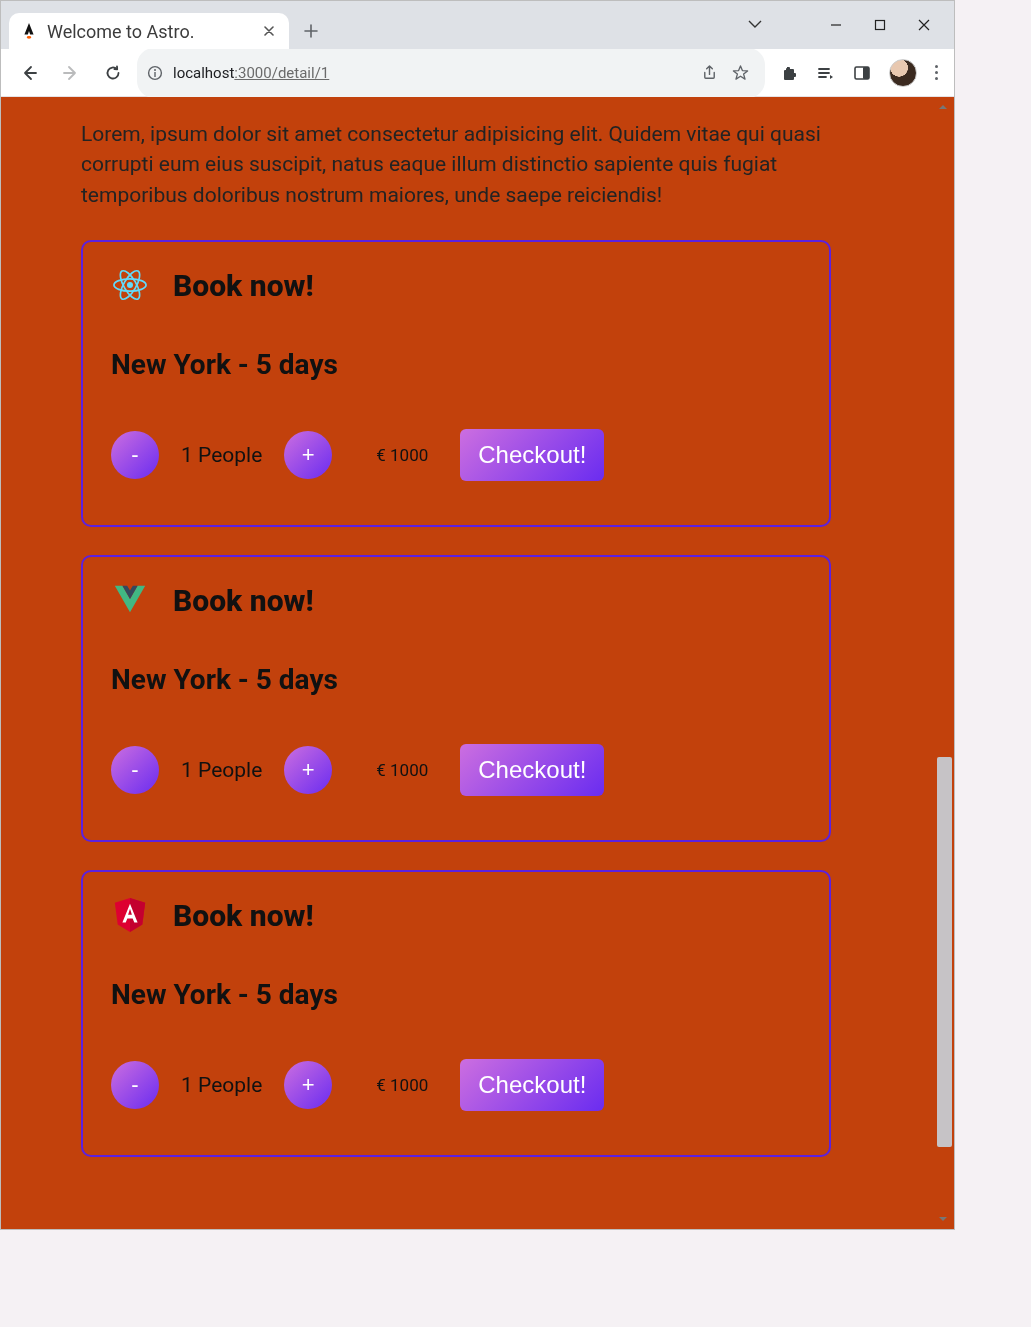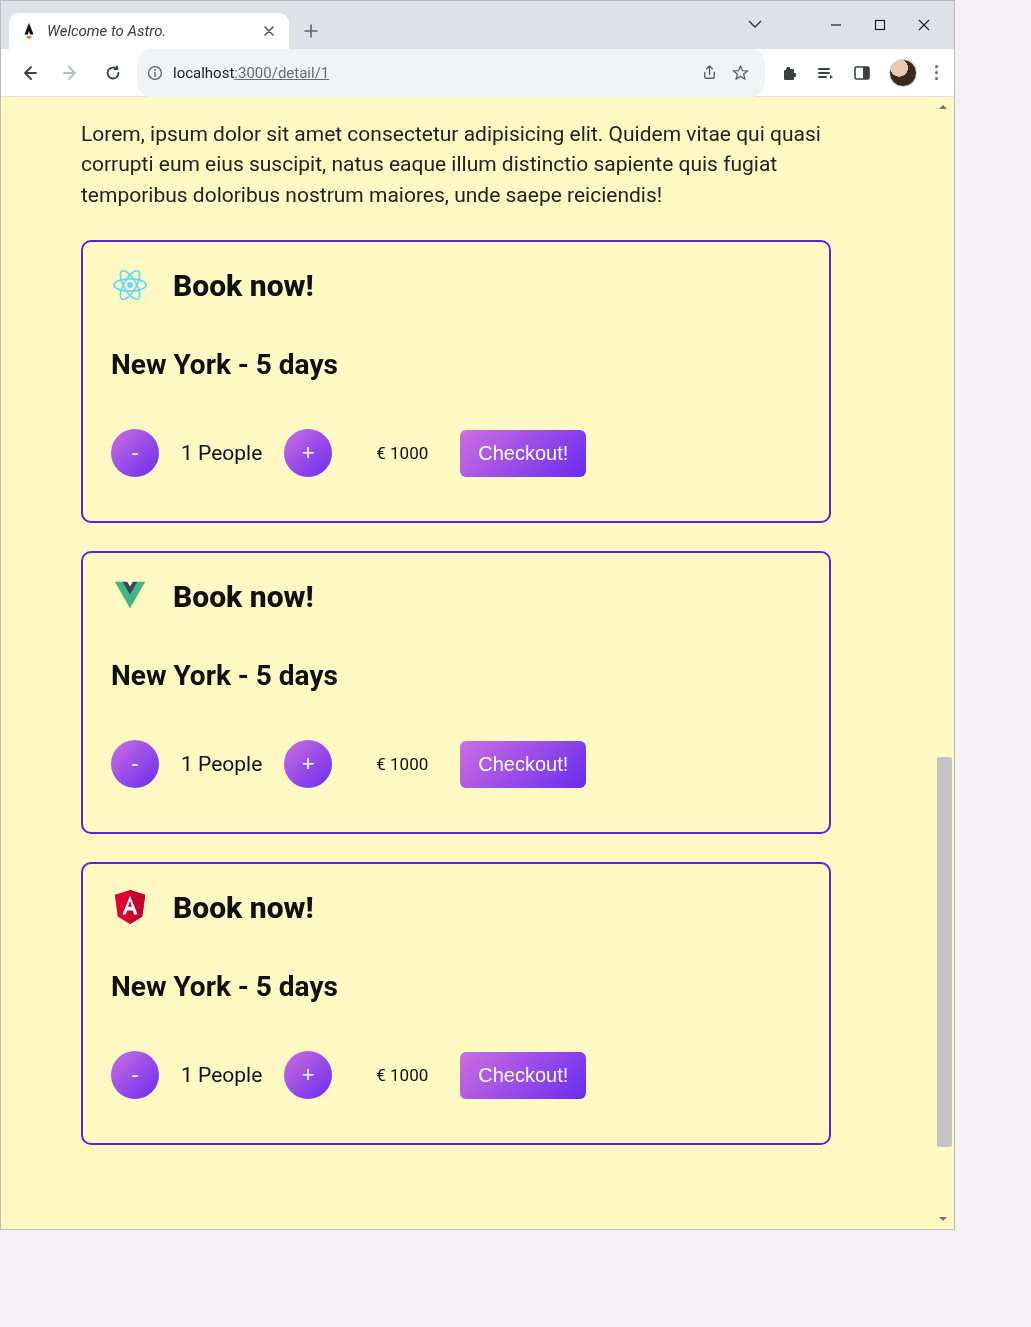--- a/index.html
+++ b/index.html
@@ -30,21 +30,21 @@
     align-items: center;
     padding: 0 12px;
     min-width: 280px;
     position: relative;
   }
   .tab .favicon {
     width: 16px; height: 16px;
     margin-right: 10px;
     display:flex;align-items:center;justify-content:center;
   }
-  .tab .tab-title { font-size: 15px; color: #3c3c3c; flex: 1; white-space: nowrap; overflow: hidden; text-overflow: ellipsis; font-style: italic;}
+  .tab .tab-title { font-size: 18px; color: #3c3c3c; flex: 1; white-space: nowrap; overflow: hidden; text-overflow: ellipsis;}
   .tab .tab-close { width: 16px; height:16px; display:flex;align-items:center;justify-content:center; cursor:pointer; }
   .newtab { width: 32px; height:32px; display:flex;align-items:center;justify-content:center; margin-left:6px; margin-bottom:2px; cursor:pointer;}
   .win-controls { position:absolute; right:0; top:0; height:48px; display:flex; align-items:center; gap:28px; padding: 0 22px;}
   .win-controls .wc { width:16px; height:16px; display:flex;align-items:center;justify-content:center;}
   .chev { position:absolute; right:190px; top:14px;}
 
   .toolbar {
     height: 48px;
     background: #ffffff;
     display:flex;
@@ -72,21 +72,21 @@
   .omnibox .url .port, .omnibox .url .path { color:#6b6b6b;text-decoration:underline; }
   .omni-right { display:flex; align-items:center; gap:14px; padding-right:6px;}
   .right-icons { display:flex; align-items:center; gap:18px; padding: 0 6px 0 10px;}
   .avatar { width:28px;height:28px;border-radius:50%; background: radial-gradient(circle at 35% 30%, #e8c8b0 0 35%, #3b2a20 36% 100%); border:1px solid #ccc;}
   .kebab { display:flex; flex-direction:column; gap:3px;}
   .kebab span{ width:3px;height:3px;background:#5f6368;border-radius:50%;}
 
   
   .viewport {
     position: relative;
-    background: #fef9c3;
+    background: #c2410c;
     height: 1132px;
     overflow: hidden;
   }
   .scroll-up, .scroll-down {
     position:absolute; right:3px; width:16px;height:16px; display:flex;align-items:center;justify-content:center; color:#666;
   }
   .scroll-up { top:2px; }
   .scroll-down { bottom:2px; }
   .scroll-thumb {
     position:absolute; right:2px; width:15px; background:#c6c3c6; border-radius:2px;
@@ -112,21 +112,21 @@
     width:48px;height:48px;border-radius:50%;
     background: linear-gradient(135deg,#cc6ee0 0%, #6a2cf0 100%);
     color:#fff; font-size:22px; font-weight:400;
     display:flex;align-items:center;justify-content:center;
     border:none; cursor:pointer;
   }
   .people { font-size:21px; color:#111; padding: 0 4px;}
   .price { font-size:17px; color:#111; margin-left: 26px; margin-right: 14px;}
   .checkout {
     background: linear-gradient(135deg,#cc6ee0 0%, #6a2cf0 100%);
-    color:#fff; font-size:20px; border:none; border-radius:6px;
+    color:#fff; font-size:24px; border:none; border-radius:6px;
     padding: 12px 18px; cursor:pointer;
   }
 
   svg { display:block; }
 </style>
 </head>
 <body>
 
 <div class="window">
 

